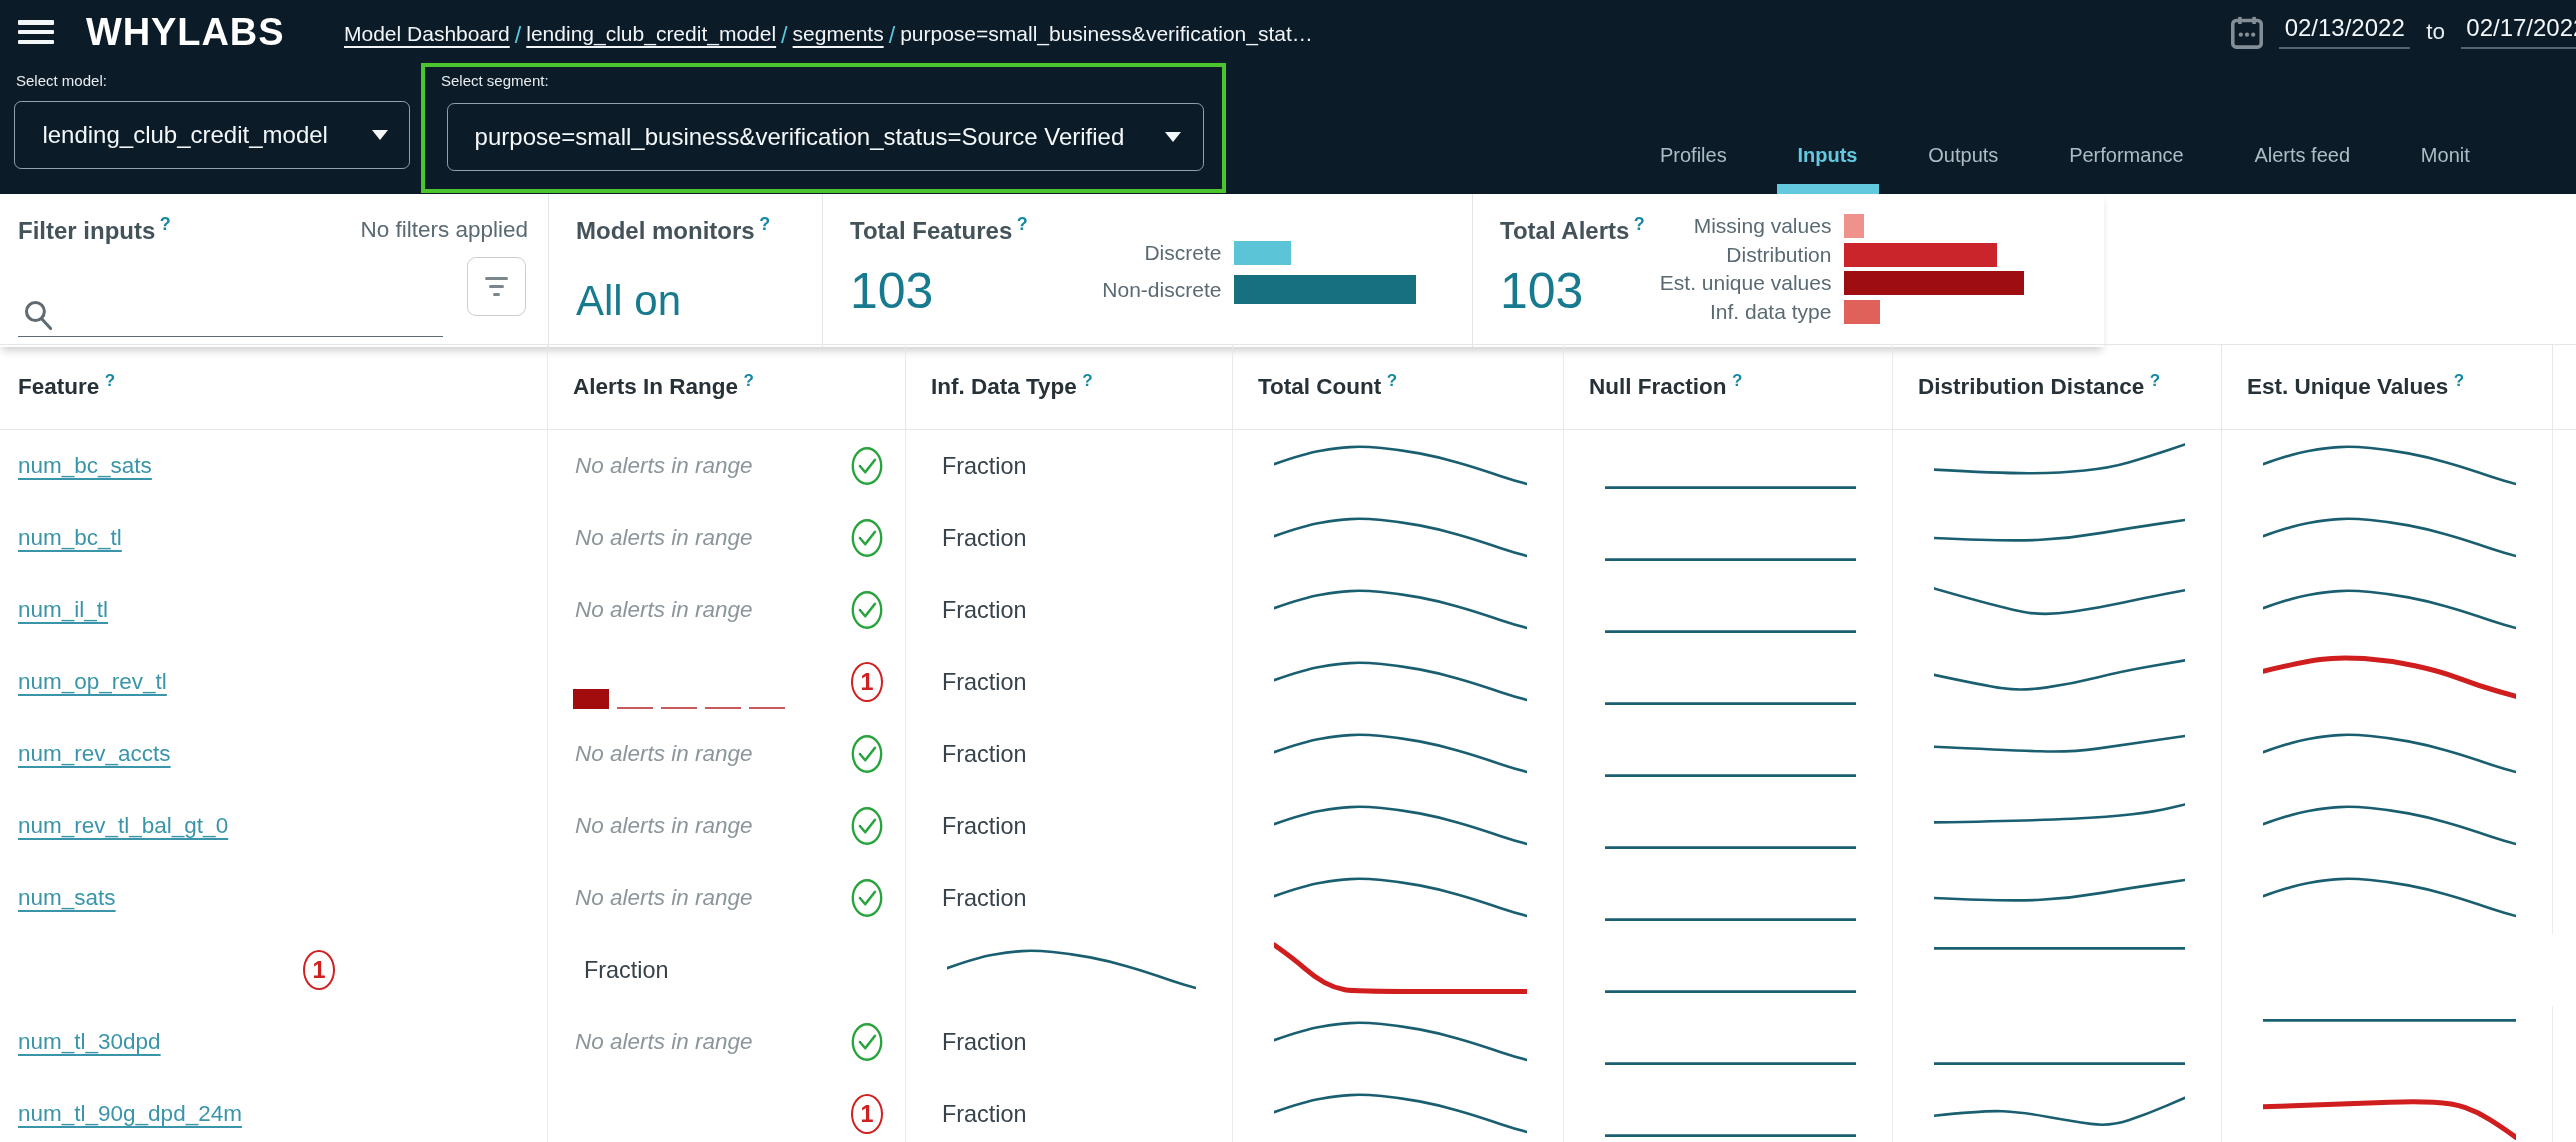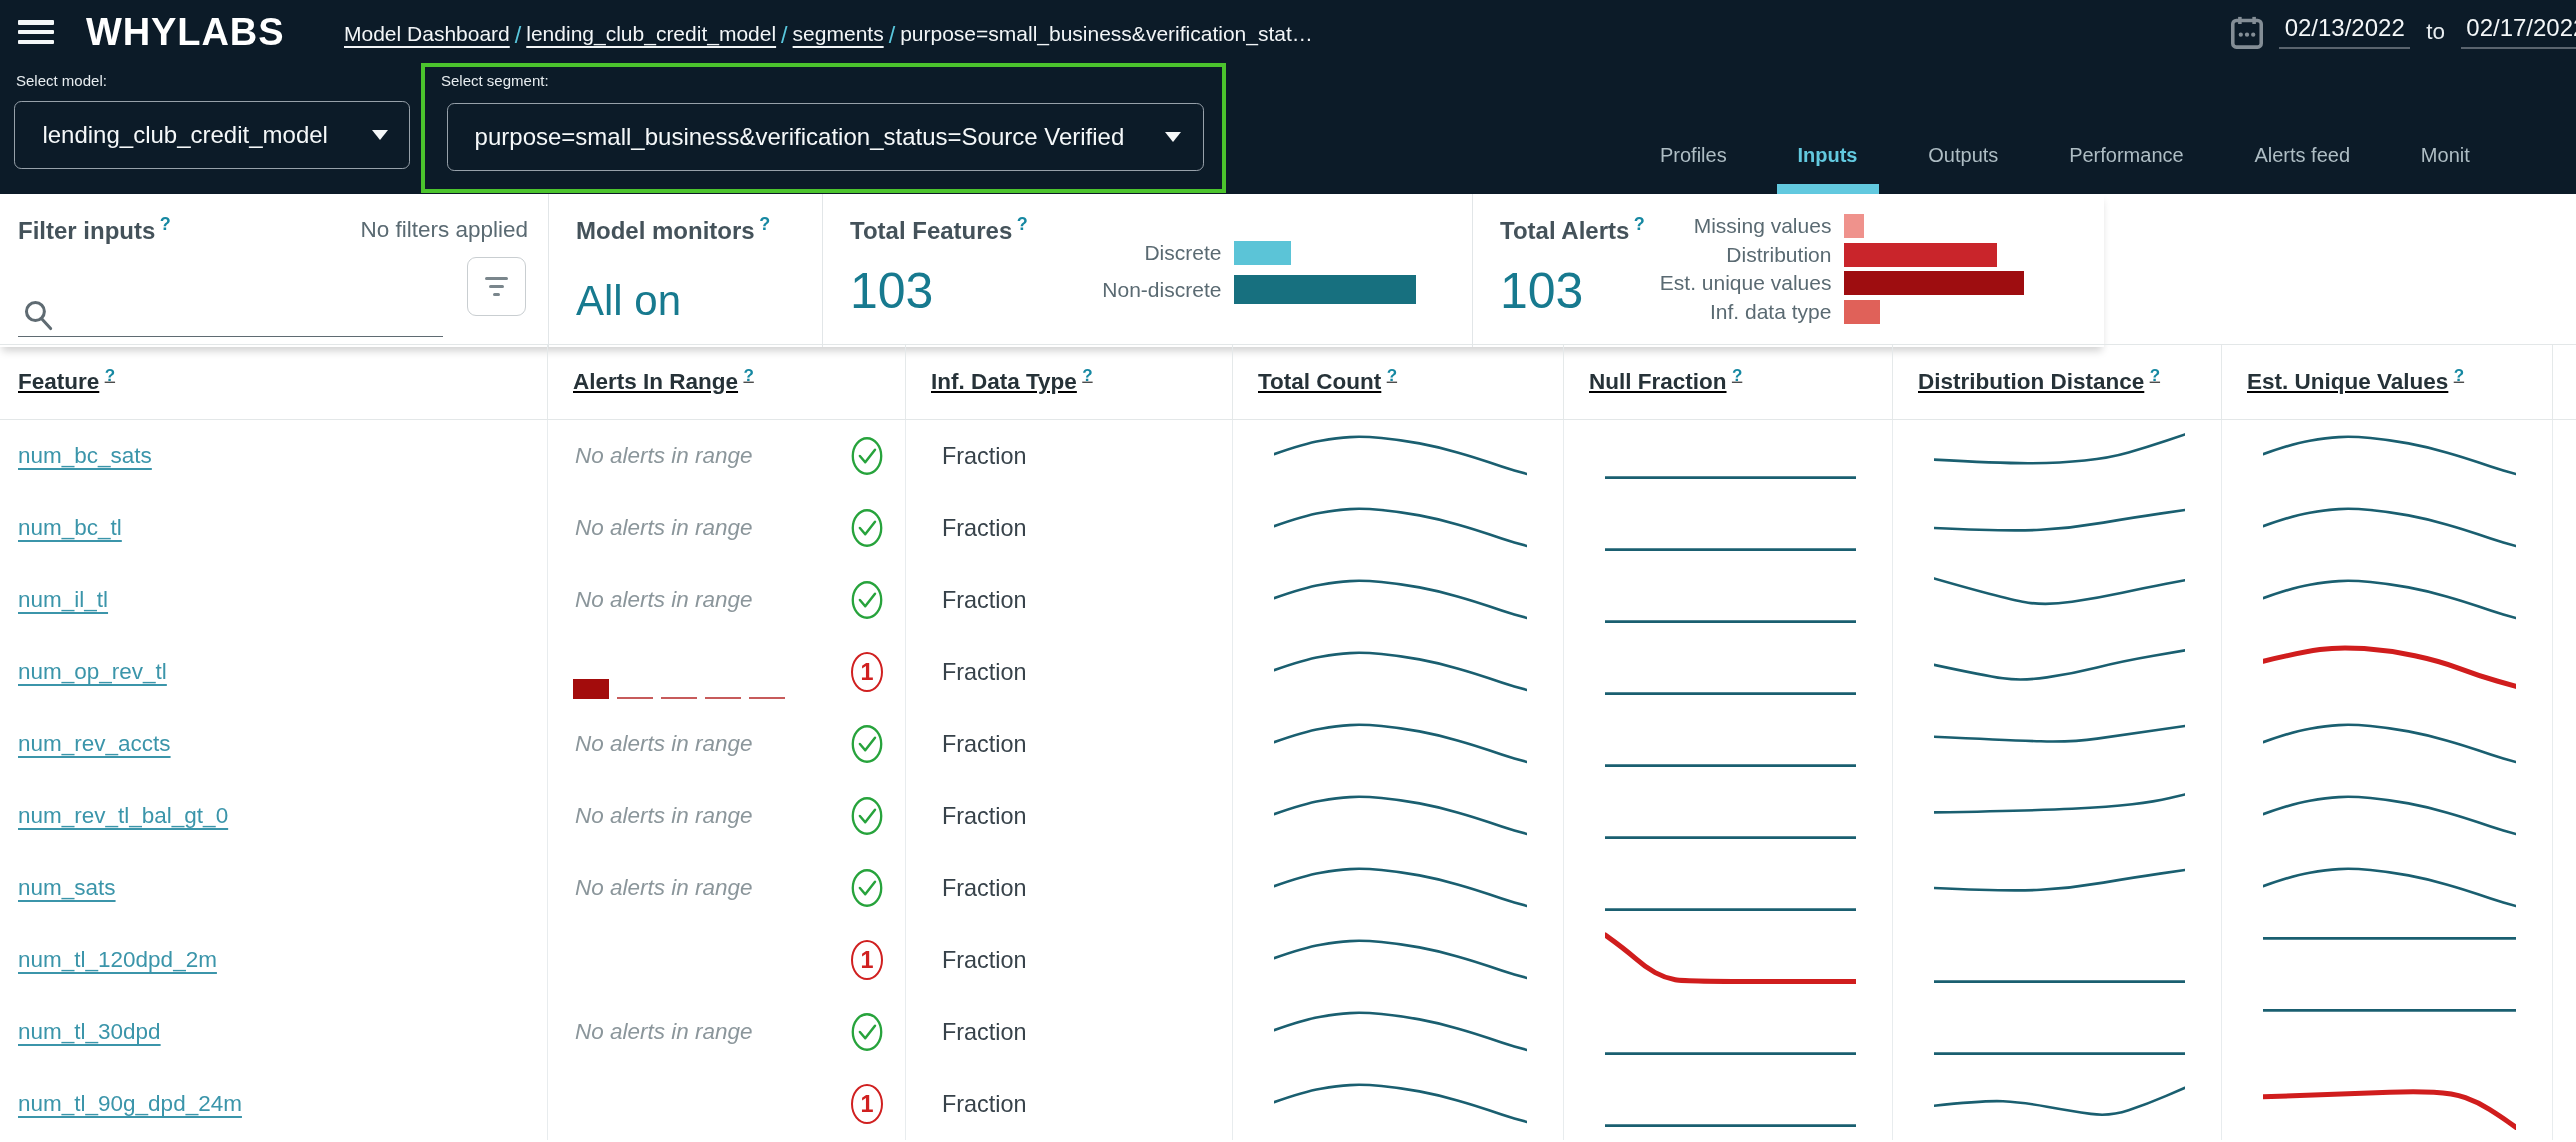--- a/index.html
+++ b/index.html
@@ -60,21 +60,21 @@
   .features-panel{width:650px;}
   .alerts-panel{width:630px;}
   .big-num{top:68px;font-size:50px;font-weight:500;}
   .hbar-row{position:absolute;display:flex;align-items:center;}
   .hbar-label{font-size:21px;color:#5a6a72;text-align:right;padding-right:12.6px;box-sizing:border-box;white-space:nowrap;}
   .hbar{flex:none;}
 
   
   .table{position:absolute;left:0;top:344px;width:2576px;}
   .grid-cols{display:grid;grid-template-columns:547px 358px 327px 331px 329px 329px 331px 1fr;}
-  .thead{height:76px;border-top:1.8px solid #e3e7e8;border-bottom:1.8px solid #e3e7e8;box-sizing:border-box;text-decoration:underline;}
+  .thead{height:86px;border-top:1.8px solid #e3e7e8;border-bottom:1.8px solid #e3e7e8;box-sizing:border-box;}
   .th{display:flex;align-items:center;padding-left:25px;font-size:22.5px;font-weight:700;color:#263238;
       border-left:1.8px solid #e5e9ea;white-space:nowrap;}
   .th:first-child{border-left:none;padding-left:18px;}
   .th sup{color:#1688a2;font-size:17px;margin-left:5.4px;transform:translateY(-6.3px);}
   .trow{height:72px;}
   .td{position:relative;border-left:1.8px solid #e8ecee;}
   .td:first-child{border-left:none;}
   .feature-link{position:absolute;left:18px;top:50%;transform:translateY(-50%);
                 color:#3b95aa;font-size:22.5px;text-decoration:underline;text-underline-offset:5.4px;cursor:pointer;white-space:nowrap;}
   .alert-text{position:absolute;left:27px;top:50%;transform:translateY(-50%);
@@ -513,23 +513,20 @@
           </div>
           <div class="td">
             <svg class="spark" viewBox="0 0 100 40" preserveAspectRatio="none">
               <path d="M 0 19 Q 12 13 18.5 11.5 Q 25 10 30 9.5 Q 35 9 42.5 10 Q 50 11 57.5 13 Q 65 15 72.5 18 Q 80 21 85 23.5 Q 90 26 95 28 L 100 30" fill="none" stroke="#1a5f70" stroke-width="2.6" stroke-linecap="round" vector-effect="non-scaling-stroke"></path>
             </svg>
           </div>
           <div class="td"></div>
         </div>
         <div class="trow grid-cols">
           <div class="td">
-            <a class="feature-link">num_tl_120dpd_2m</a>
-          </div>
-          <div class="td">
             <div class="badge alert">1</div>
           </div>
           <div class="td">
             <span class="dtype">Fraction</span>
           </div>
           <div class="td">
             <svg class="spark" viewBox="0 0 100 40" preserveAspectRatio="none">
               <path d="M 0 19 Q 12 13 18.5 11.5 Q 25 10 30 9.5 Q 35 9 42.5 10 Q 50 11 57.5 13 Q 65 15 72.5 18 Q 80 21 85 23.5 Q 90 26 95 28 L 100 30" fill="none" stroke="#1a5f70" stroke-width="2.6" stroke-linecap="round" vector-effect="non-scaling-stroke"></path>
             </svg>
           </div>

